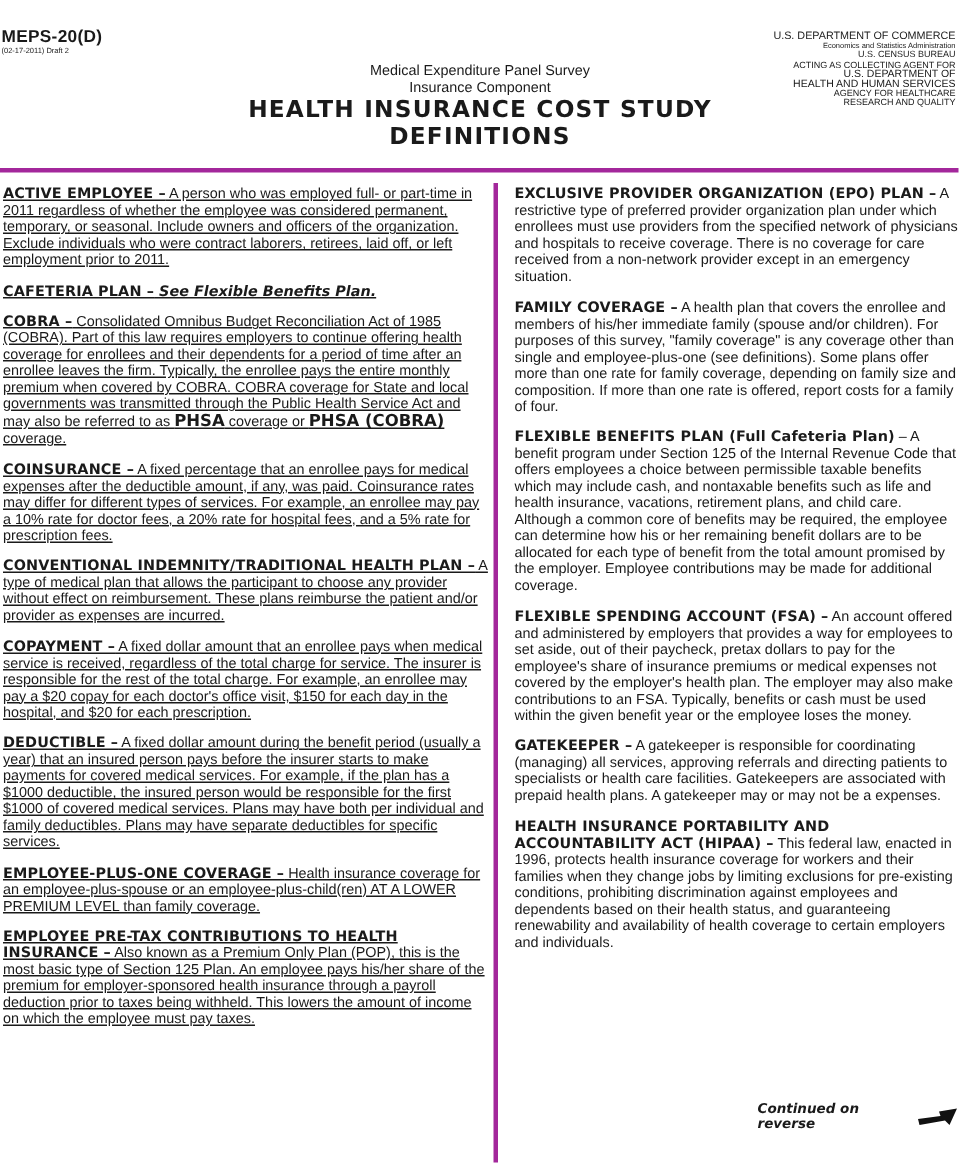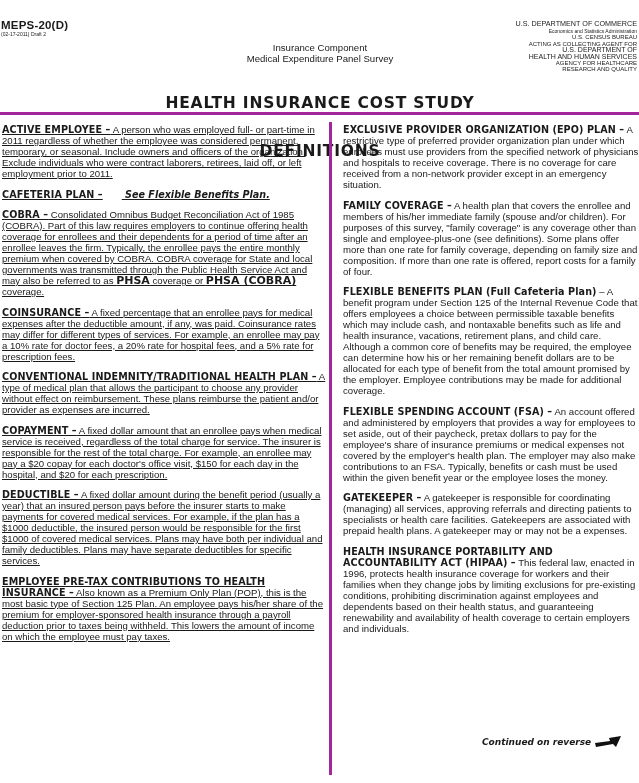--- a/index.html
+++ b/index.html
@@ -13,31 +13,31 @@
   .agency .a0 { font-size: 7.2px; line-height: 8px; }
   .agency .a1 { font-size: 5px; }
   .agency .a2 { font-size: 6px; }
   .agency .a3 { font-size: 6px; }
   .agency .a4 { font-size: 7px; }
   .agency .a5 { font-size: 7px; }
   .agency .a6 { font-size: 6px; }
   .agency .a7 { font-size: 6px; }
   .heading { position: absolute; left: 130px; width: 380px; text-align: center; top: 42px; }
   .heading .sub { font-size: 9.6px; line-height: 11px; }
-  .heading .title { font-weight: 900; font-size: 15.5px; line-height: 18px; letter-spacing: 0.8px; font-family: "DejaVu Sans", sans-serif; margin-top: 30px; }
+  .heading .title { font-weight: 900; font-size: 15.5px; line-height: 18px; letter-spacing: 0.8px; font-family: "DejaVu Sans", sans-serif; }
   .rule { position: absolute; left: 0; right: 0; top: 112px; height: 3px; background: #a3279b; }
   .col-divider { position: absolute; left: 329px; top: 122px; width: 3px; height: 653px; background: #a3279b; }
   .col { position: absolute; top: 124px; font-size: 9.6px; line-height: 11px; }
   .col.left { left: 2px; width: 324px; text-decoration: underline; }
   .col.right { left: 343px; width: 296px; }
   .entry { margin: 0 0 9.5px 0; }
   .term { font-weight: bold; font-family: "DejaVu Sans", sans-serif; font-size: 9.6px; letter-spacing: 0.1px; }
-  .see { font-weight: bold; font-style: italic; font-family: "DejaVu Sans", sans-serif; font-size: 9.6px; margin-left: 19px; }
+  .see { font-weight: bold; font-style: italic; font-family: "DejaVu Sans", sans-serif; font-size: 9.6px; }
   .inline-b { font-weight: bold; font-family: "DejaVu Sans", sans-serif; font-size: 11px; }
-  .continued { position: absolute; left: 482px; top: 735px; font-size: 9px; font-weight: bold; font-style: italic;
+  .continued { position: absolute; left: 505px; top: 735px; font-size: 9px; font-weight: bold; font-style: italic;
                font-family: "DejaVu Sans", sans-serif; display: flex; align-items: center; gap: 3px; }
   .continued svg { display: block; }
 </style>
 </head>
 <body>
 
 <div class="form-id">
   <div class="code">MEPS-20(D)</div>
   <div class="date">(02-17-2011) Draft 2</div>
 </div>
@@ -47,37 +47,38 @@
   <div class="a1">Economics and Statistics Administration</div>
   <div class="a2">U.S. CENSUS BUREAU</div>
   <div class="a3">ACTING AS COLLECTING AGENT FOR</div>
   <div class="a4">U.S. DEPARTMENT OF</div>
   <div class="a5">HEALTH AND HUMAN SERVICES</div>
   <div class="a6">AGENCY FOR HEALTHCARE</div>
   <div class="a7">RESEARCH AND QUALITY</div>
 </div>
 
 <div class="heading">
+  <div class="sub">Medical Expenditure Panel Survey</div>
   <div class="sub">Insurance Component</div>
-  <div class="sub">Medical Expenditure Panel Survey</div>
   <div class="title">HEALTH INSURANCE COST STUDY</div>
   <div class="title">DEFINITIONS</div>
 </div>
 
 <div class="rule"></div>
 <div class="col-divider"></div>
 
 <div class="col left">
   <p class="entry"><span class="term">ACTIVE EMPLOYEE –</span><span> A person who was employed full- or part-time in 2011 regardless of whether the employee was considered permanent, temporary, or seasonal. Include owners and officers of the organization. Exclude individuals who were contract laborers, retirees, laid off, or left employment prior to 2011.</span></p>
   <p class="entry"><span class="term">CAFETERIA PLAN –</span><span class="see"> See Flexible Benefits Plan.</span></p>
   <p class="entry"><span class="term">COBRA –</span><span> Consolidated Omnibus Budget Reconciliation Act of 1985 (COBRA). Part of this law requires employers to continue offering health coverage for enrollees and their dependents for a period of time after an enrollee leaves the firm. Typically, the enrollee pays the entire monthly premium when covered by COBRA. COBRA coverage for State and local governments was transmitted through the Public Health Service Act and may also be referred to as </span><span class="inline-b">PHSA</span><span> coverage or </span><span class="inline-b">PHSA (COBRA)</span><span> coverage.</span></p>
   <p class="entry"><span class="term">COINSURANCE –</span><span> A fixed percentage that an enrollee pays for medical expenses after the deductible amount, if any, was paid. Coinsurance rates may differ for different types of services. For example, an enrollee may pay a 10% rate for doctor fees, a 20% rate for hospital fees, and a 5% rate for prescription fees.</span></p>
   <p class="entry"><span class="term">CONVENTIONAL INDEMNITY/TRADITIONAL HEALTH PLAN –</span><span> A type of medical plan that allows the participant to choose any provider without effect on reimbursement. These plans reimburse the patient and/or provider as expenses are incurred.</span></p>
   <p class="entry"><span class="term">COPAYMENT –</span><span> A fixed dollar amount that an enrollee pays when medical service is received, regardless of the total charge for service. The insurer is responsible for the rest of the total charge. For example, an enrollee may pay a $20 copay for each doctor's office visit, $150 for each day in the hospital, and $20 for each prescription.</span></p>
   <p class="entry"><span class="term">DEDUCTIBLE –</span><span> A fixed dollar amount during the benefit period (usually a year) that an insured person pays before the insurer starts to make payments for covered medical services. For example, if the plan has a $1000 deductible, the insured person would be responsible for the first $1000 of covered medical services. Plans may have both per individual and family deductibles. Plans may have separate deductibles for specific services.</span></p>
+  <p class="entry"><span class="term">EMPLOYEE-PLUS-ONE COVERAGE –</span><span> Health insurance coverage for an employee-plus-spouse or an employee-plus-child(ren) AT A LOWER PREMIUM LEVEL than family coverage.</span></p>
   <p class="entry"><span class="term">EMPLOYEE PRE-TAX CONTRIBUTIONS TO HEALTH INSURANCE –</span><span> Also known as a Premium Only Plan (POP), this is the most basic type of Section 125 Plan. An employee pays his/her share of the premium for employer-sponsored health insurance through a payroll deduction prior to taxes being withheld. This lowers the amount of income on which the employee must pay taxes.</span></p>
 </div>
 
 <div class="col right">
   <p class="entry"><span class="term">EXCLUSIVE PROVIDER ORGANIZATION (EPO) PLAN –</span><span> A restrictive type of preferred provider organization plan under which enrollees must use providers from the specified network of physicians and hospitals to receive coverage. There is no coverage for care received from a non-network provider except in an emergency situation.</span></p>
   <p class="entry"><span class="term">FAMILY COVERAGE –</span><span>  A health plan that covers the enrollee and members of his/her immediate family (spouse and/or children). For purposes of this survey, "family coverage" is any coverage other than single and employee-plus-one (see definitions). Some plans offer more than one rate for family coverage, depending on family size and composition. If more than one rate is offered, report costs for a family of four.</span></p>
   <p class="entry"><span class="term">FLEXIBLE BENEFITS PLAN (Full Cafeteria Plan)</span><span>  – A benefit program under Section 125 of the Internal Revenue Code that offers employees a choice between permissible taxable benefits which may include cash, and nontaxable benefits such as life and health insurance, vacations, retirement plans, and child care. Although a common core of benefits may be required, the employee can determine how his or her remaining benefit dollars are to be allocated for each type of benefit from the total amount promised by the employer. Employee contributions may be made for additional coverage.</span></p>
   <p class="entry"><span class="term">FLEXIBLE SPENDING ACCOUNT (FSA) –</span><span> An account offered and administered by employers that provides a way for employees to set aside, out of their paycheck, pretax dollars to pay for the employee's share of insurance premiums or medical expenses not covered by the employer's health plan. The employer may also make contributions to an FSA. Typically, benefits or cash must be used within the given benefit year or the employee loses the money.</span></p>
   <p class="entry"><span class="term">GATEKEEPER –</span><span> A gatekeeper is responsible for coordinating (managing) all services, approving referrals and directing patients to specialists or health care facilities. Gatekeepers are associated with prepaid health plans. A gatekeeper may or may not be a expenses.</span></p>
   <p class="entry"><span class="term">HEALTH INSURANCE PORTABILITY AND ACCOUNTABILITY ACT (HIPAA) –</span><span> This federal law, enacted in 1996, protects health insurance coverage for workers and their families when they change jobs by limiting exclusions for pre-existing conditions, prohibiting discrimination against employees and dependents based on their health status, and guaranteeing renewability and availability of health coverage to certain employers and individuals.</span></p>

